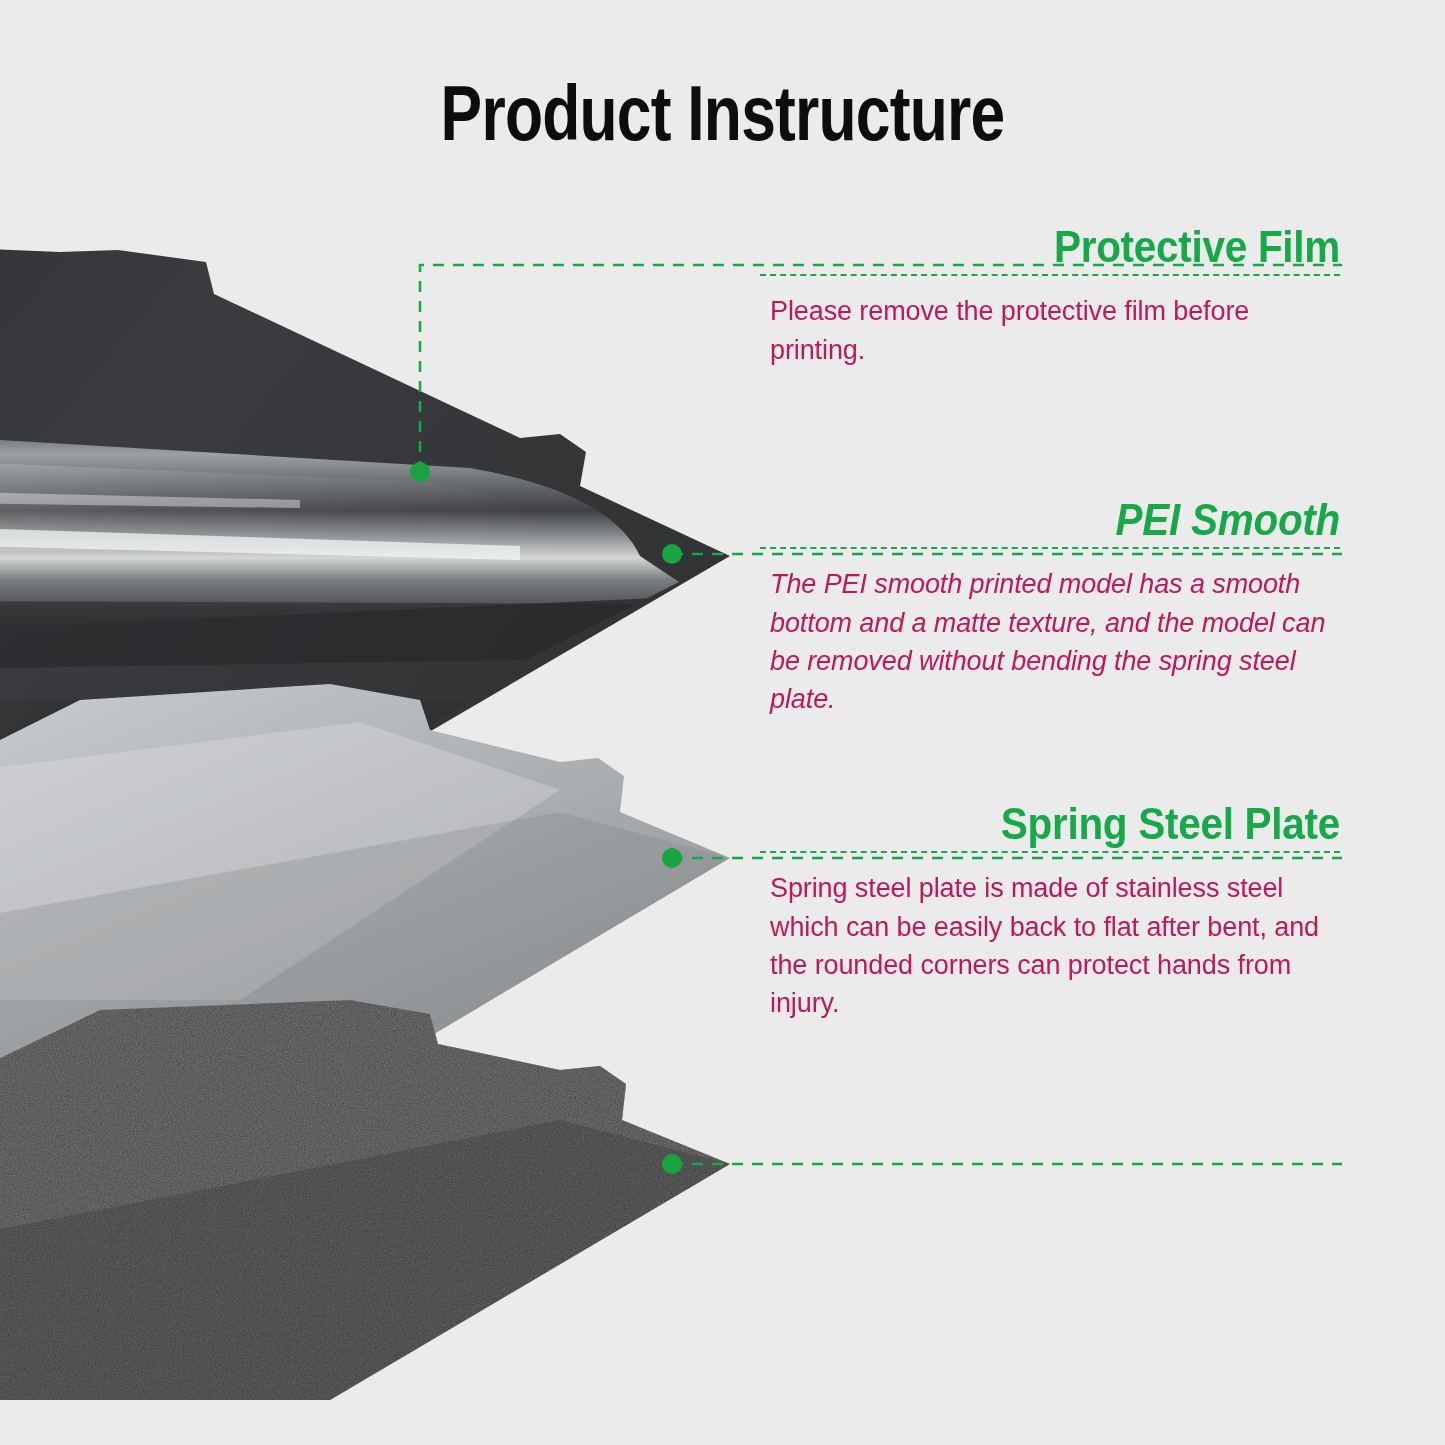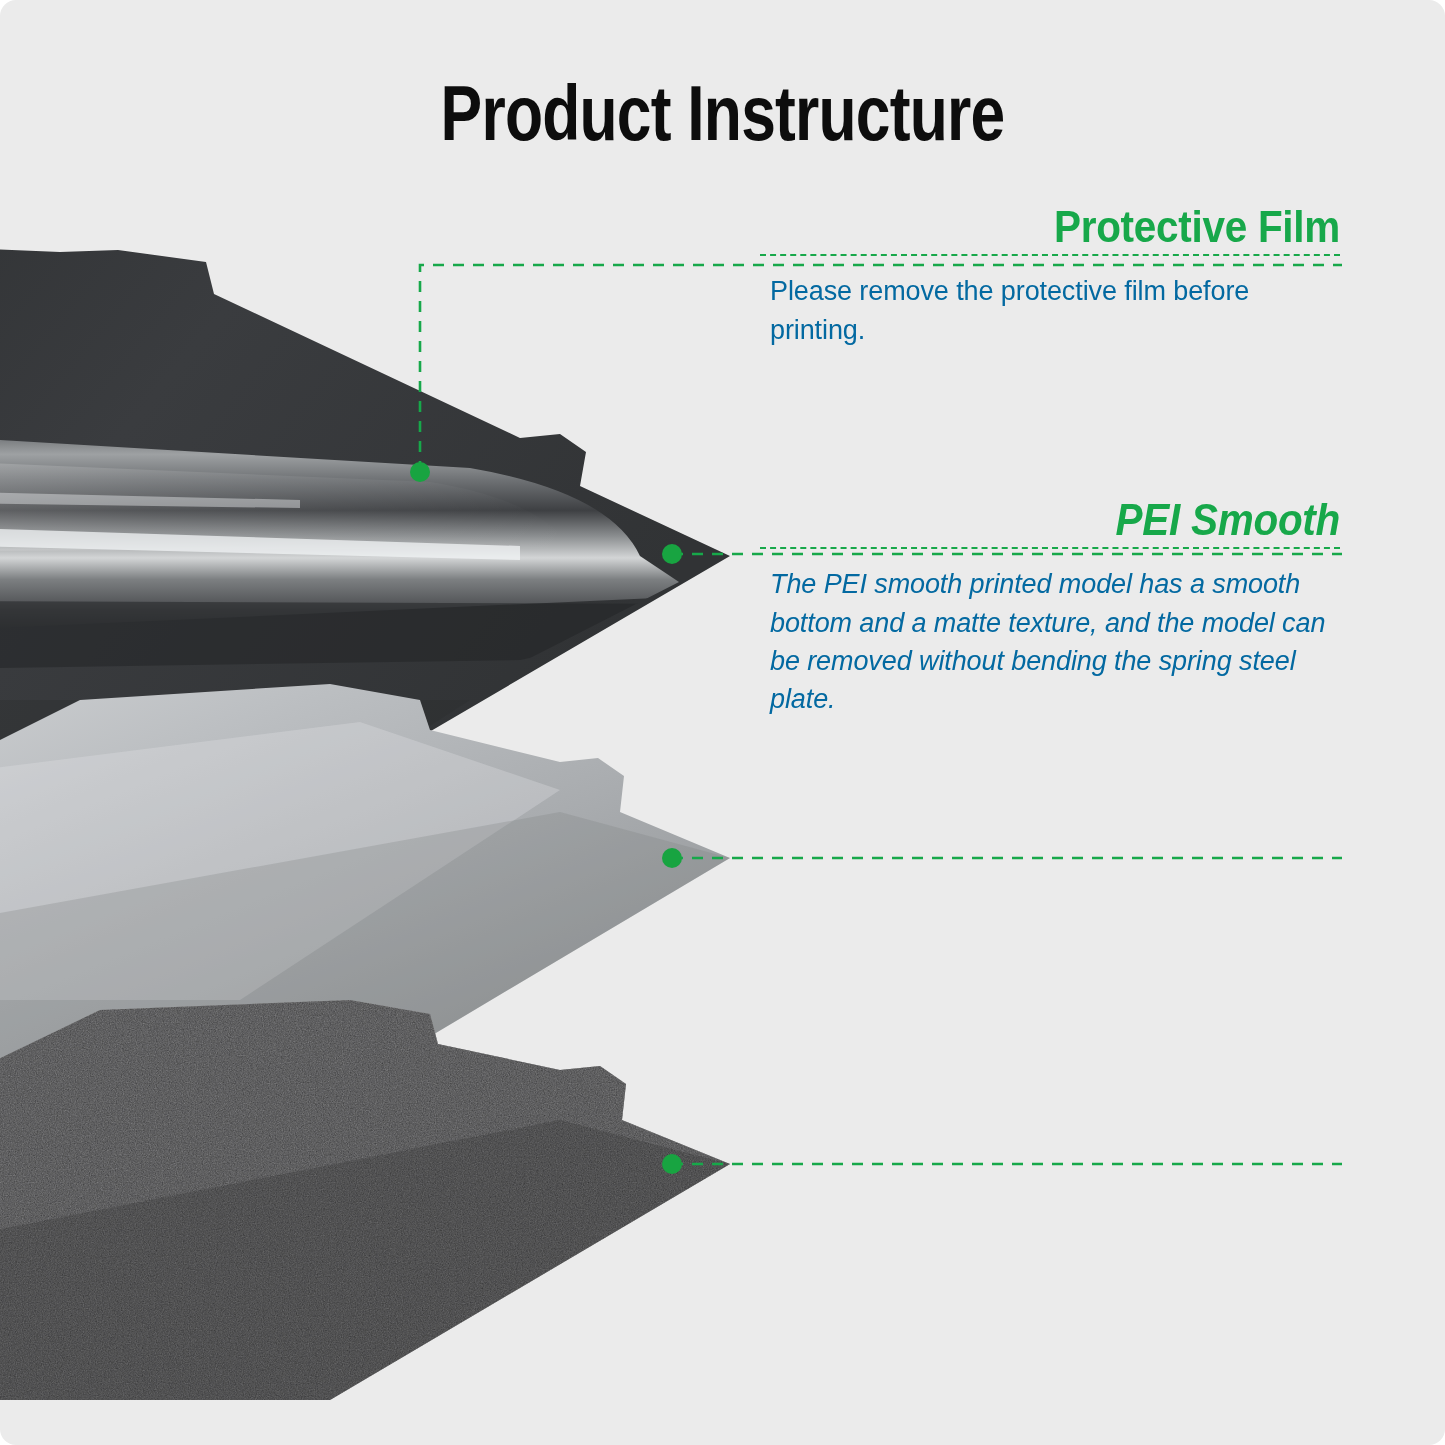--- a/index.html
+++ b/index.html
@@ -8,21 +8,20 @@
     padding: 0;
     background: #ffffff;
   }
   #page {
     position: relative;
     width: 1445px;
     height: 1445px;
     background: #ebebeb;
     overflow: hidden;
     font-family: "Liberation Sans", sans-serif;
-    border-radius: 16px;
   }
 
   
   #page-title {
     position: absolute;
     left: 0;
     top: 74px;
     width: 1445px;
     text-align: center;
     font-family: "Liberation Sans Narrow", "Liberation Sans", sans-serif;
@@ -72,21 +71,21 @@
   .callout-rule {
     height: 0;
     border-top: 2px dashed #17a84a;
     width: 100%;
     margin: 0;
   }
   .callout-body {
     margin: 16px 0 0 10px;
     font-size: 27px;
     line-height: 1.42;
-    color: #0369a1;
+    color: #be185d;
     letter-spacing: -0.1px;
     font-family: "Liberation Sans", sans-serif;
   }
 
   
   #leaders {
     position: absolute;
     left: 0;
     top: 0;
     width: 1445px;
@@ -211,27 +210,32 @@
     <path d="M 672,554 L 1342,554" fill="none" stroke="#17a84a" stroke-width="2.6" stroke-dasharray="11 9"></path>
     <circle cx="672" cy="554" r="10" fill="#18a441"></circle>
 
     <path d="M 672,858 L 1342,858" fill="none" stroke="#17a84a" stroke-width="2.6" stroke-dasharray="11 9"></path>
     <circle cx="672" cy="858" r="10" fill="#18a441"></circle>
 
     <path d="M 672,1164 L 1342,1164" fill="none" stroke="#17a84a" stroke-width="2.6" stroke-dasharray="11 9"></path>
     <circle cx="672" cy="1164" r="10" fill="#18a441"></circle>
   </svg>
 
-  <div class="callout" style="top:204px;">
+  <div class="callout" style="top:224px;">
     <div class="callout-heading">Protective Film</div>
     <div class="callout-rule"></div>
     <div class="callout-body">Please remove the protective film before printing.</div>
   </div>
 
   <div class="callout" style="top:497px;font-style:italic;">
     <div class="callout-heading">PEI Smooth</div>
     <div class="callout-rule"></div>
     <div class="callout-body">The PEI smooth printed model has a smooth bottom and a matte texture, and the model can be removed without bending the spring steel plate.</div>
   </div>
 
+  <div class="callout" style="top:801px;">
+    <div class="callout-heading">Spring Steel Plate</div>
+    <div class="callout-rule"></div>
+    <div class="callout-body">Spring steel plate is made of stainless steel which can be easily back to flat after bent, and the rounded corners can protect hands from injury.</div>
+  </div>
 
 
 </div>
 
 </body></html>

